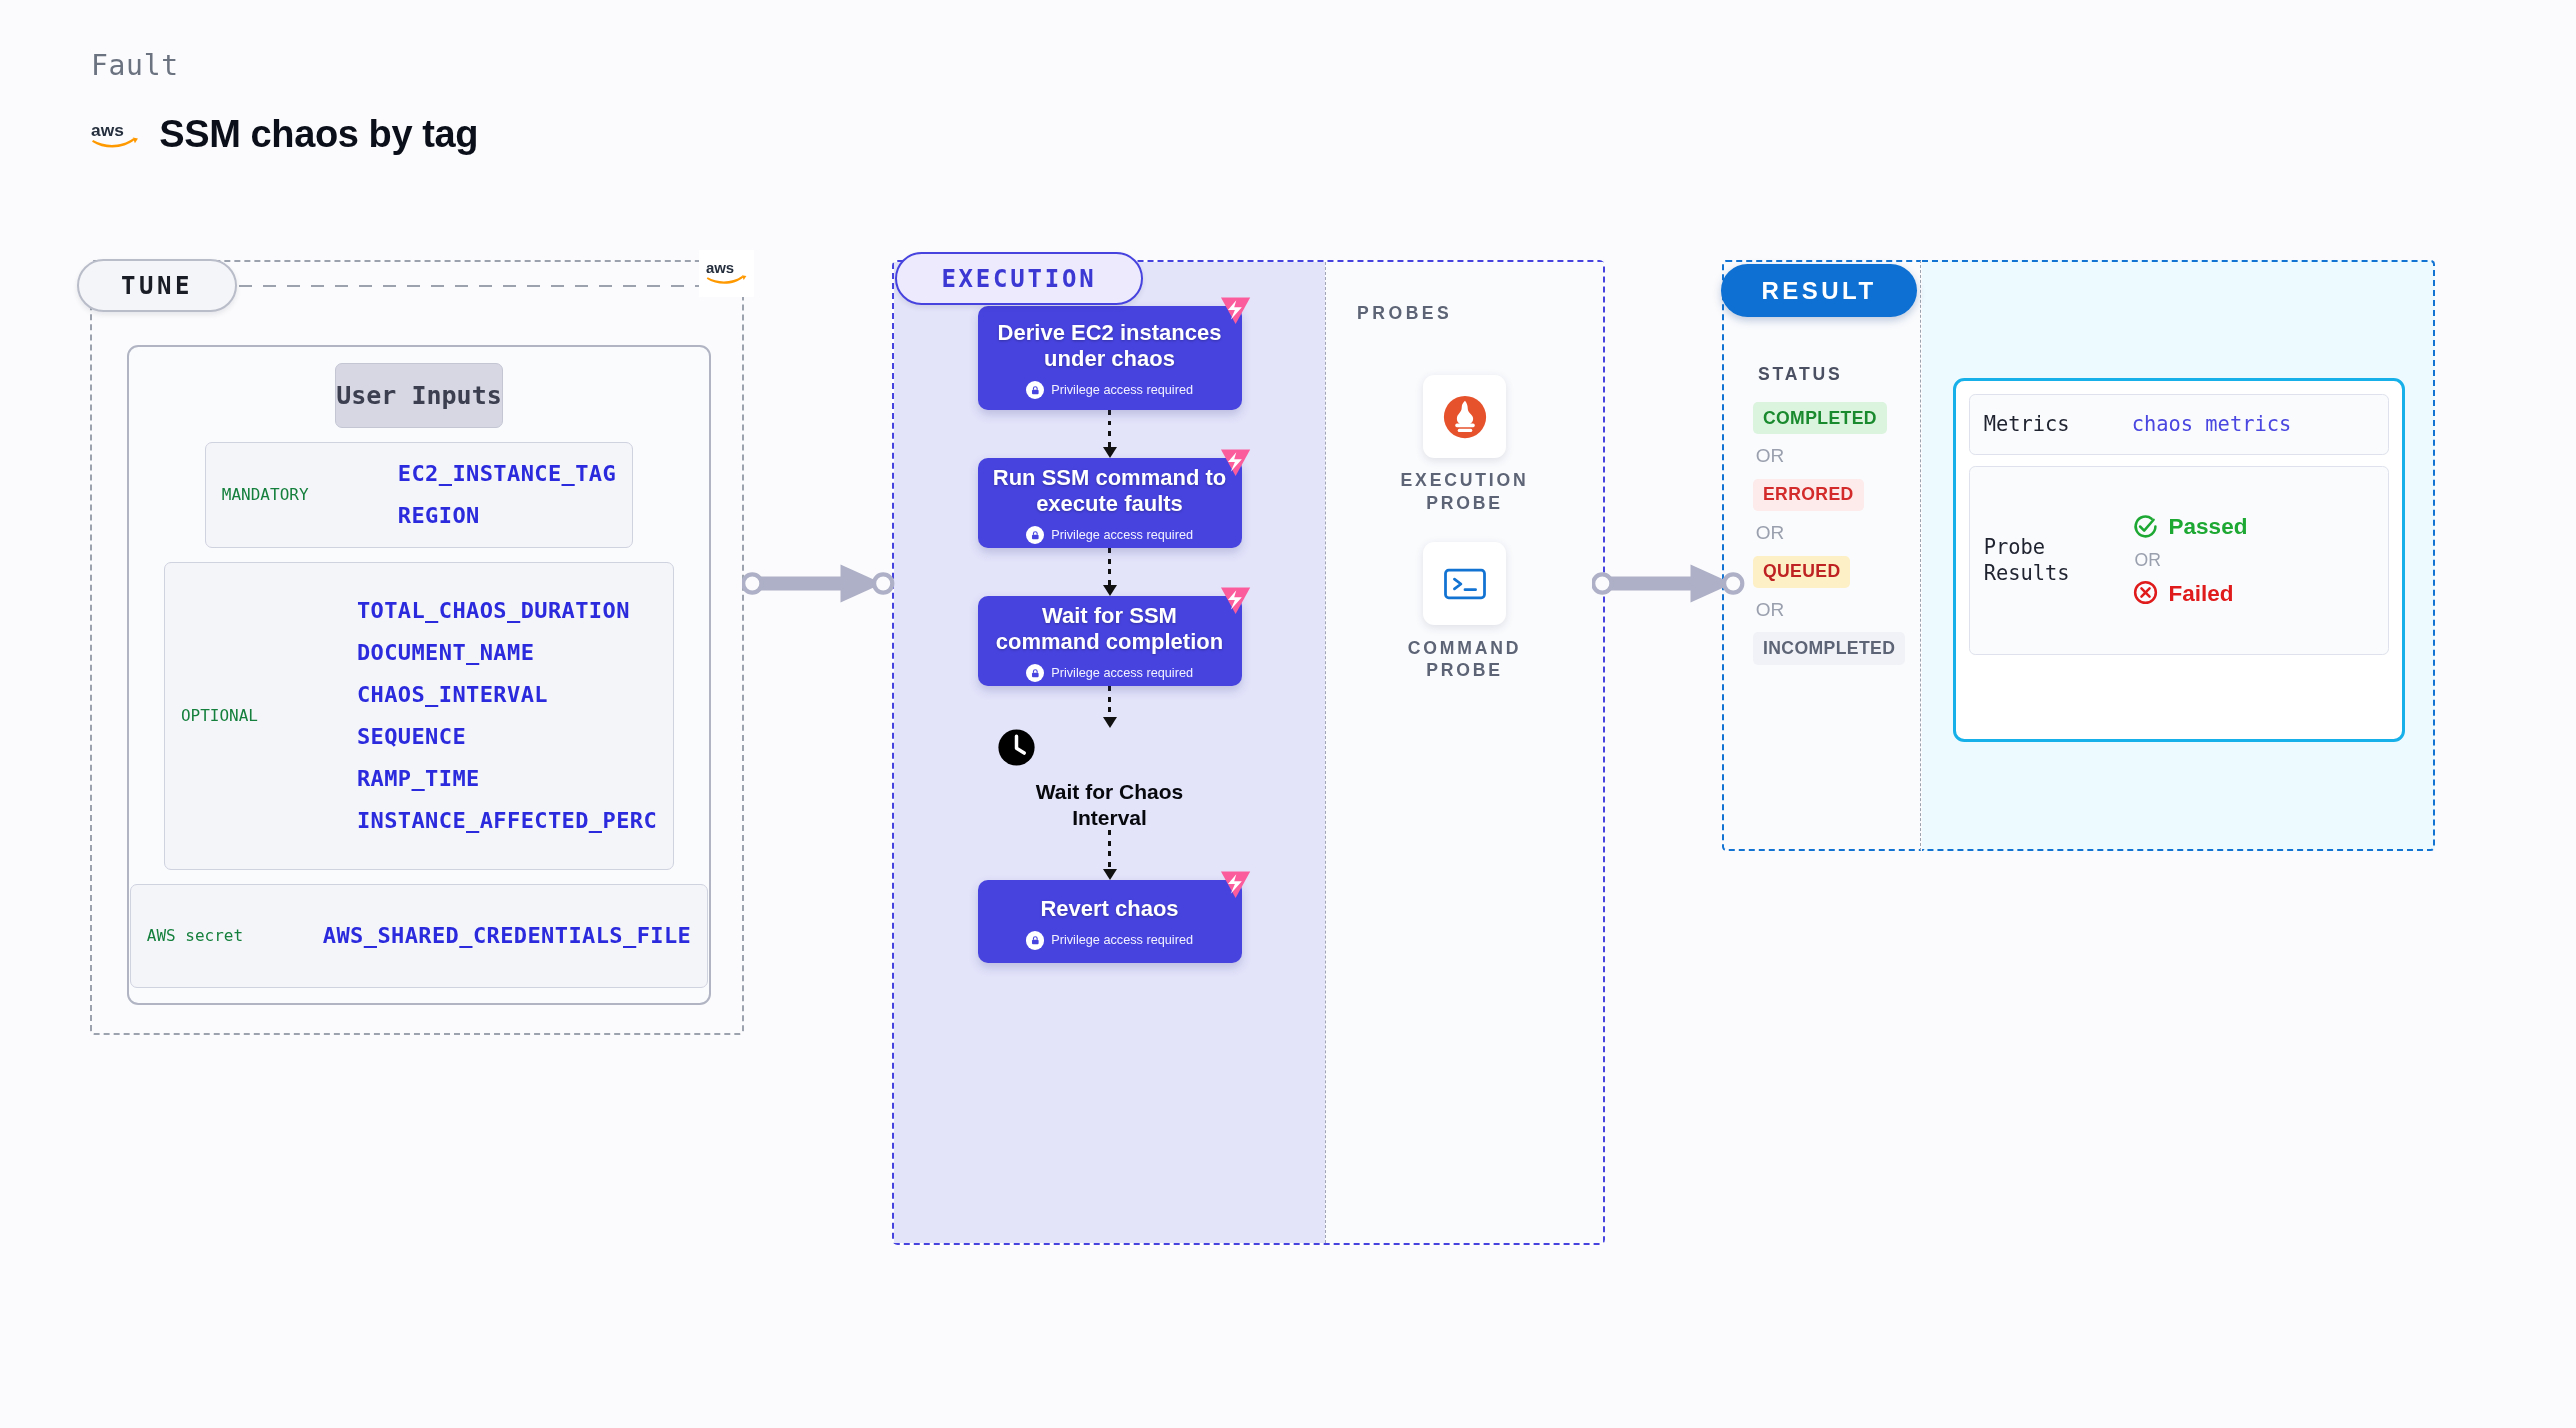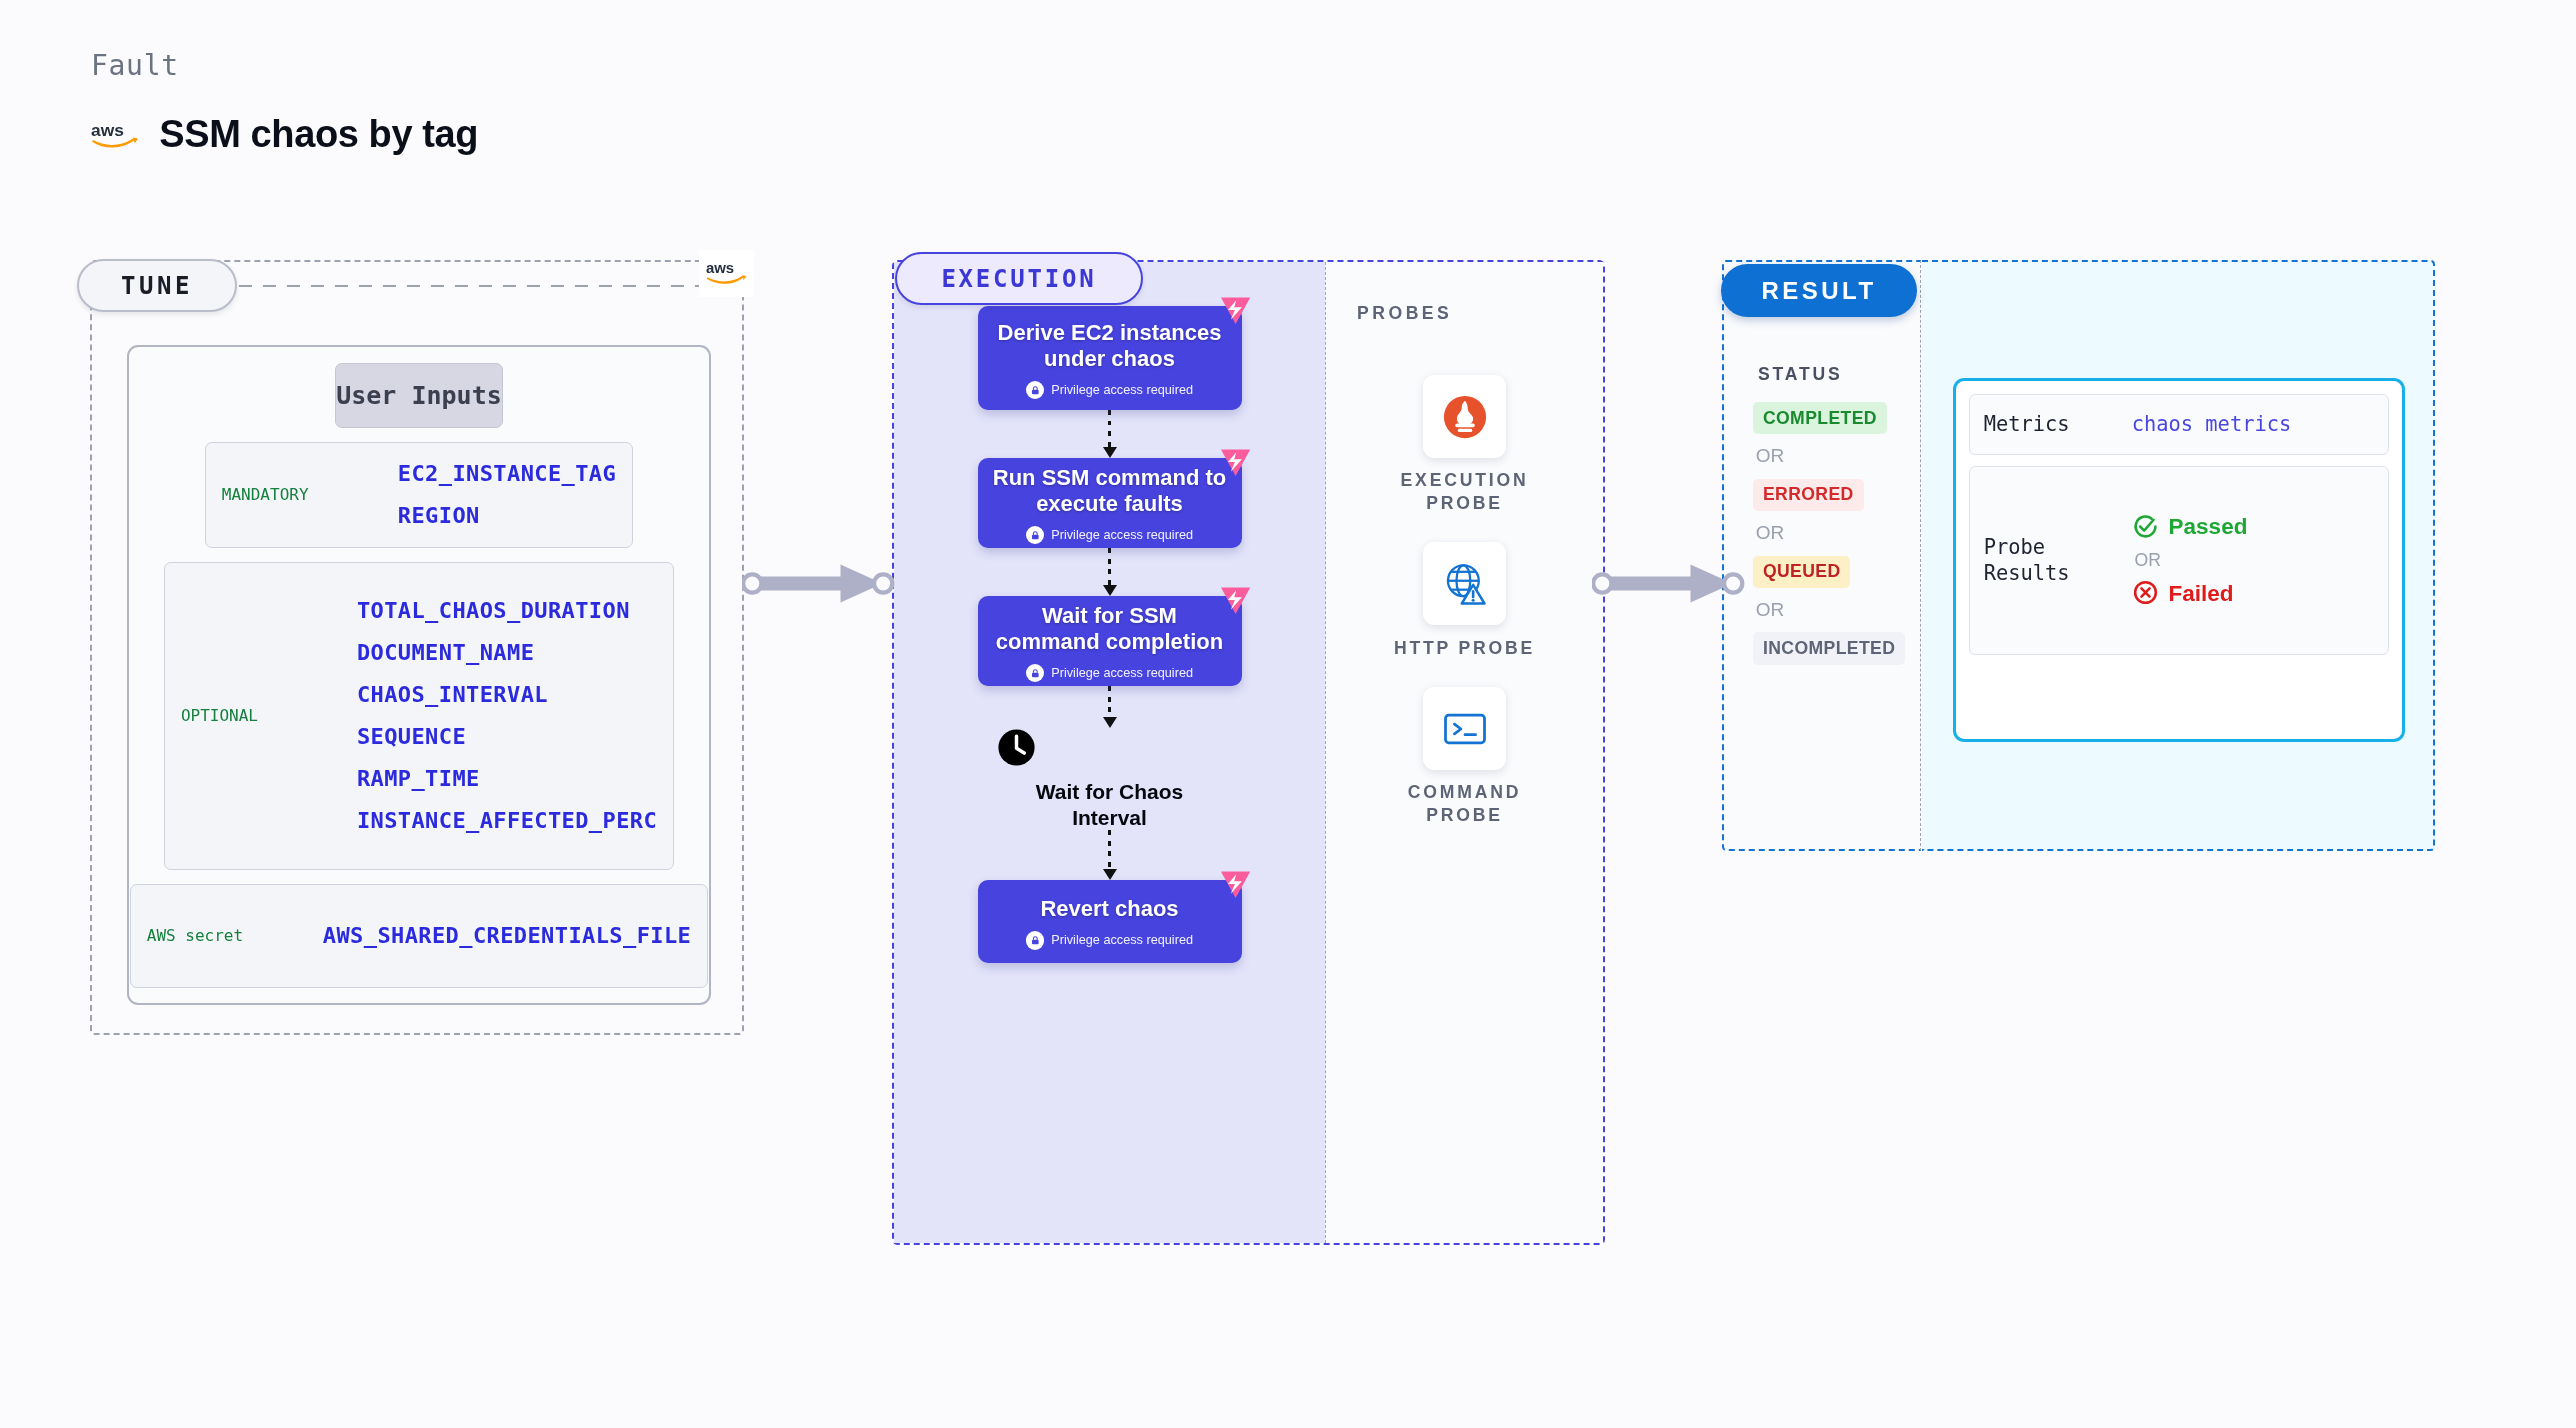--- a/index.html
+++ b/index.html
@@ -441,37 +441,20 @@
             <svg width="52" height="52" viewBox="0 0 64 64" aria-hidden="true">
               <circle cx="32" cy="32" r="26" fill="#e6522c"></circle>
               <path d="M32 12 c5 6 2 10 5 14 c2 3 5 4 5 8 c0 5-4.6 8-10 8 s-10-3-10-8 c0-6 6-7 6-14 c0-4 2-6 4-8z" fill="#ffffff"></path>
               <rect x="20" y="40" width="24" height="4.5" rx="2" fill="#ffffff"></rect>
               <rect x="23" y="46.5" width="18" height="4" rx="2" fill="#ffffff"></rect>
             </svg>
           </div>
           <div class="probe-name">EXECUTION PROBE</div>
         </div>
 
-        <div class="probe-item">
-          <div class="probe-icon-card">
-            <svg width="52" height="52" viewBox="0 0 64 64" aria-hidden="true">
-              <g fill="none" stroke="#1273d3" stroke-width="2.8">
-                <circle cx="30" cy="28" r="19"></circle>
-                <ellipse cx="30" cy="28" rx="8.5" ry="19"></ellipse>
-                <line x1="11" y1="28" x2="49" y2="28"></line>
-                <path d="M14.5 17 h31"></path>
-                <path d="M14.5 39 h31"></path>
-              </g>
-              <path d="M42 33 L56 56 L28 56 Z" fill="#ffffff" stroke="#1273d3" stroke-width="3" stroke-linejoin="round"></path>
-              <line x1="42" y1="41" x2="42" y2="48" stroke="#1273d3" stroke-width="3.2" stroke-linecap="round"></line>
-              <circle cx="42" cy="52" r="1.9" fill="#1273d3"></circle>
-            </svg>
-          </div>
-          <div class="probe-name">HTTP PROBE</div>
-        </div>
 
         <div class="probe-item">
           <div class="probe-icon-card">
             <svg width="52" height="52" viewBox="0 0 64 64" aria-hidden="true">
               <rect x="8" y="15" width="48" height="34" rx="4" fill="none" stroke="#1273d3" stroke-width="3.4"></rect>
               <path d="M19 26 L27 32 L19 38" fill="none" stroke="#1273d3" stroke-width="3.4" stroke-linecap="round" stroke-linejoin="round"></path>
               <line x1="32" y1="39" x2="45" y2="39" stroke="#1273d3" stroke-width="3.4" stroke-linecap="round"></line>
             </svg>
           </div>
           <div class="probe-name">COMMAND PROBE</div>

